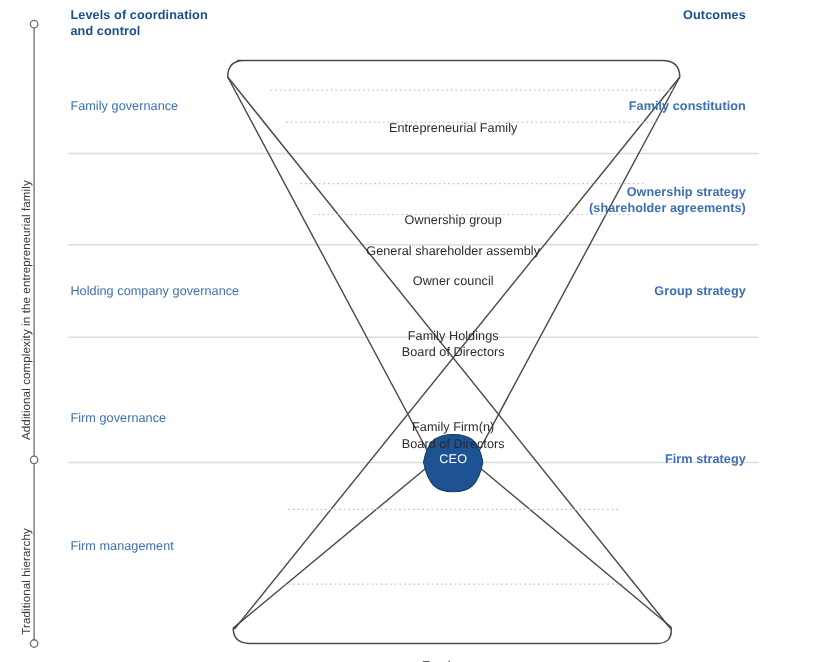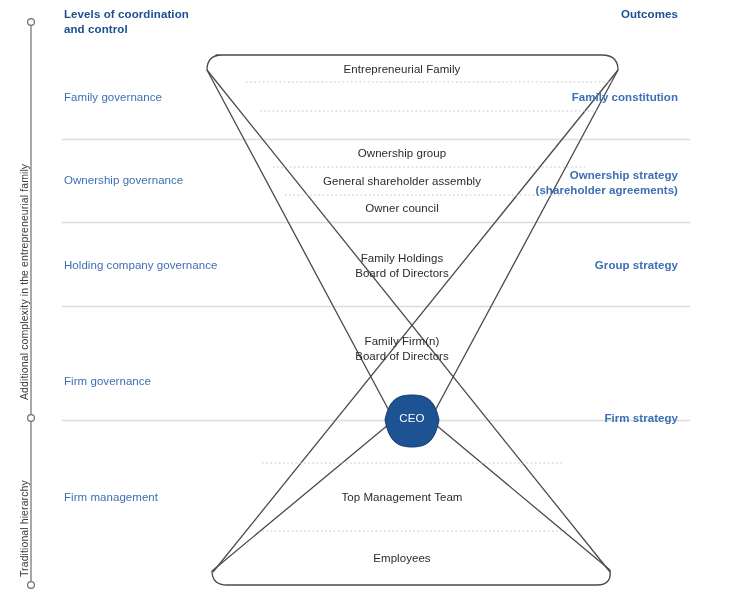--- a/index.html
+++ b/index.html
@@ -48,22 +48,23 @@
   .row-label.left  { left: 64px; }
   .row-label.right { right: 12px; text-align: right; font-weight: bold; }
 
   .node-label {
     position: absolute;
     color: #2b2b2b;
     font-size: 11.5px;
     line-height: 15px;
     text-align: center;
     width: 300px;
-    left: 252px;
+    left: 262px;
     letter-spacing: 0.05px;
+    margin-top: 48px;
   }
 
   .ceo-label {
     position: absolute;
     color: #ffffff;
     font-size: 11.5px;
     text-align: center;
     width: 80px;
     left: 372px;
     top: 412px;
@@ -144,21 +145,20 @@
   <div class="hdr hdr-left">
     <div>Levels of coordination</div>
     <div>and control</div>
   </div>
   <div class="hdr hdr-right">Outcomes</div>
 
   <div class="axis-label" style="left:18px; top:400px; transform: rotate(-90deg);">Additional complexity in the entrepreneurial family</div>
   <div class="axis-label" style="left:18px; top:577px; transform: rotate(-90deg);">Traditional hierarchy</div>
 
   <div class="row-label left" style="top:90px;">Family governance</div>
-  <div class="row-label left" style="top:173px;">Ownership governance</div>
   <div class="row-label left" style="top:258px;">Holding company governance</div>
   <div class="row-label left" style="top:374px;">Firm governance</div>
   <div class="row-label left" style="top:490px;">Firm management</div>
 
   <div class="row-label right" style="top:90px;">Family constitution</div>
   <div class="row-label right" style="top:168px;">
     <div>Ownership strategy</div>
     <div>(shareholder agreements)</div>
   </div>
   <div class="row-label right" style="top:258px;">Group strategy</div>
@@ -174,16 +174,15 @@
     <div>Board of Directors</div>
   </div>
 
   <div class="node-label" style="top:334px;">
     <div>Family Firm(n)</div>
     <div>Board of Directors</div>
   </div>
 
   <div class="ceo-label">CEO</div>
 
-  <div class="node-label" style="top:490px;">Top Management Team</div>
   <div class="node-label" style="top:551px;">Employees</div>
 
 </div>
 
 </body></html>

